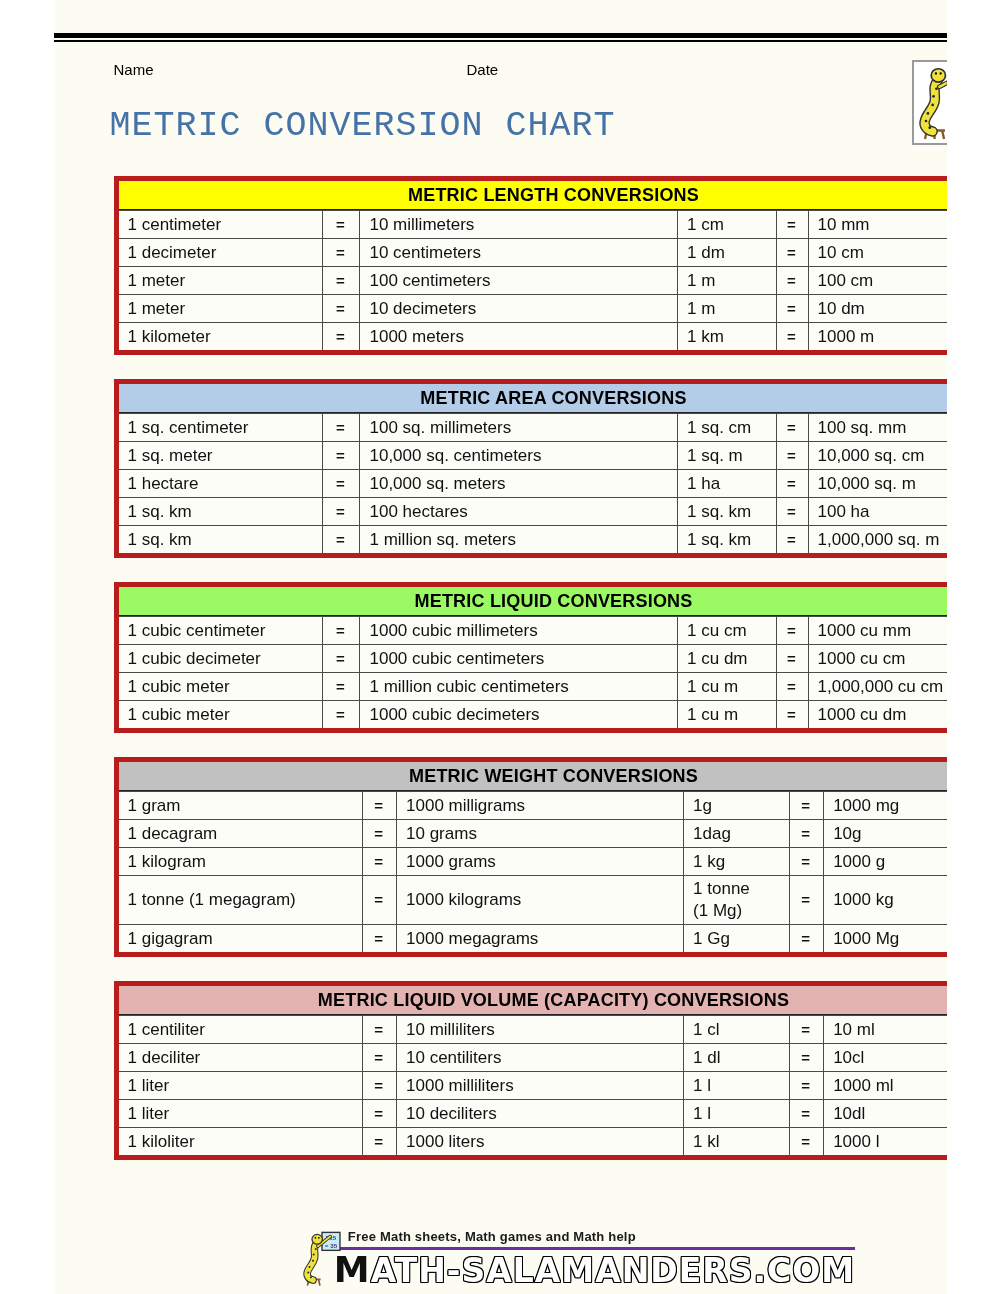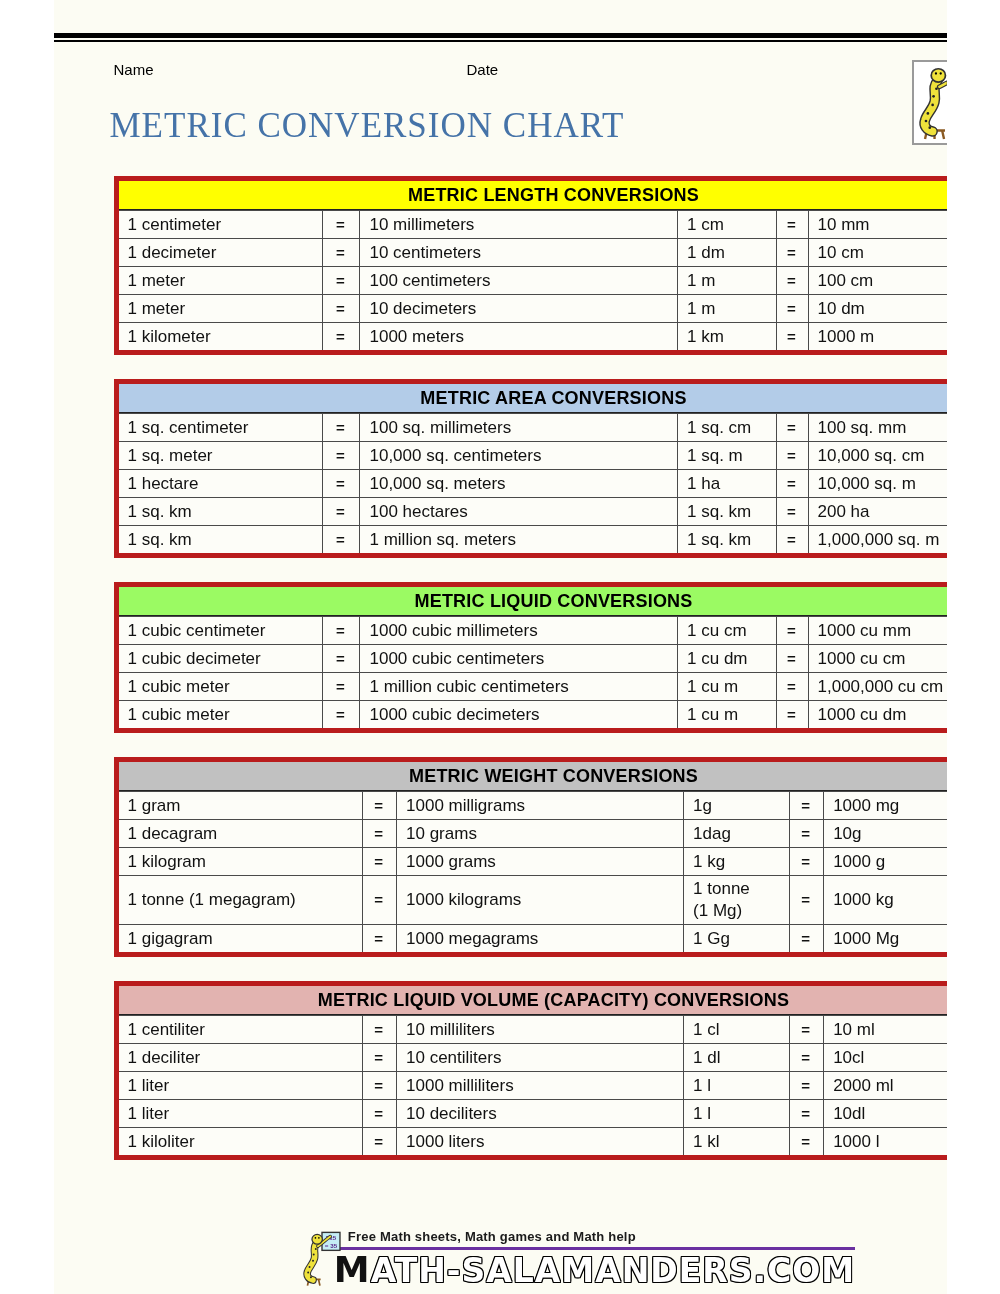--- a/index.html
+++ b/index.html
@@ -12,21 +12,21 @@
   .top-rule{position:absolute;top:33px;left:0;width:1000px;}
   .top-rule .thick{height:5px;background:#000;}
   .top-rule .thin{height:2px;background:#000;margin-top:2px;}
 
   .meta-label{position:absolute;top:61px;font-size:15px;color:#000;}
   .name-label{left:60px;}
   .date-label{left:413px;}
 
   .page-title{
     position:absolute;left:56px;top:106px;margin:0;
-    font-family:Liberation Serif, serif;font-weight:500;
+    font-family:Liberation Mono, monospace;font-weight:500;
     font-size:35px;letter-spacing:1px;color:#4573a8;white-space:nowrap;
   }
 
   .logo-box{
     position:absolute;left:858px;top:60px;width:104px;height:85px;
     background:#ffffff;border:2px solid #9a9a9a;box-sizing:border-box;
     display:flex;align-items:center;justify-content:center;
   }
 
   
@@ -186,21 +186,21 @@
           <div class="cell c3">1 ha</div>
           <div class="cell c4 eq">=</div>
           <div class="cell c5">10,000 sq. m</div>
         </div>
         <div class="tbl-row">
           <div class="cell c0">1 sq. km</div>
           <div class="cell c1 eq">=</div>
           <div class="cell c2">100 hectares</div>
           <div class="cell c3">1 sq. km</div>
           <div class="cell c4 eq">=</div>
-          <div class="cell c5">200 ha</div>
+          <div class="cell c5">100 ha</div>
         </div>
         <div class="tbl-row">
           <div class="cell c0">1 sq. km</div>
           <div class="cell c1 eq">=</div>
           <div class="cell c2">1 million sq. meters</div>
           <div class="cell c3">1 sq. km</div>
           <div class="cell c4 eq">=</div>
           <div class="cell c5">1,000,000 sq. m</div>
         </div>
       </div>
@@ -300,21 +300,21 @@
           <div class="cell c3">1 dl</div>
           <div class="cell c4 eq">=</div>
           <div class="cell c5">10cl</div>
         </div>
         <div class="tbl-row">
           <div class="cell c0">1 liter</div>
           <div class="cell c1 eq">=</div>
           <div class="cell c2">1000 milliliters</div>
           <div class="cell c3">1 l</div>
           <div class="cell c4 eq">=</div>
-          <div class="cell c5">2000 ml</div>
+          <div class="cell c5">1000 ml</div>
         </div>
         <div class="tbl-row">
           <div class="cell c0">1 liter</div>
           <div class="cell c1 eq">=</div>
           <div class="cell c2">10 deciliters</div>
           <div class="cell c3">1 l</div>
           <div class="cell c4 eq">=</div>
           <div class="cell c5">10dl</div>
         </div>
         <div class="tbl-row">

